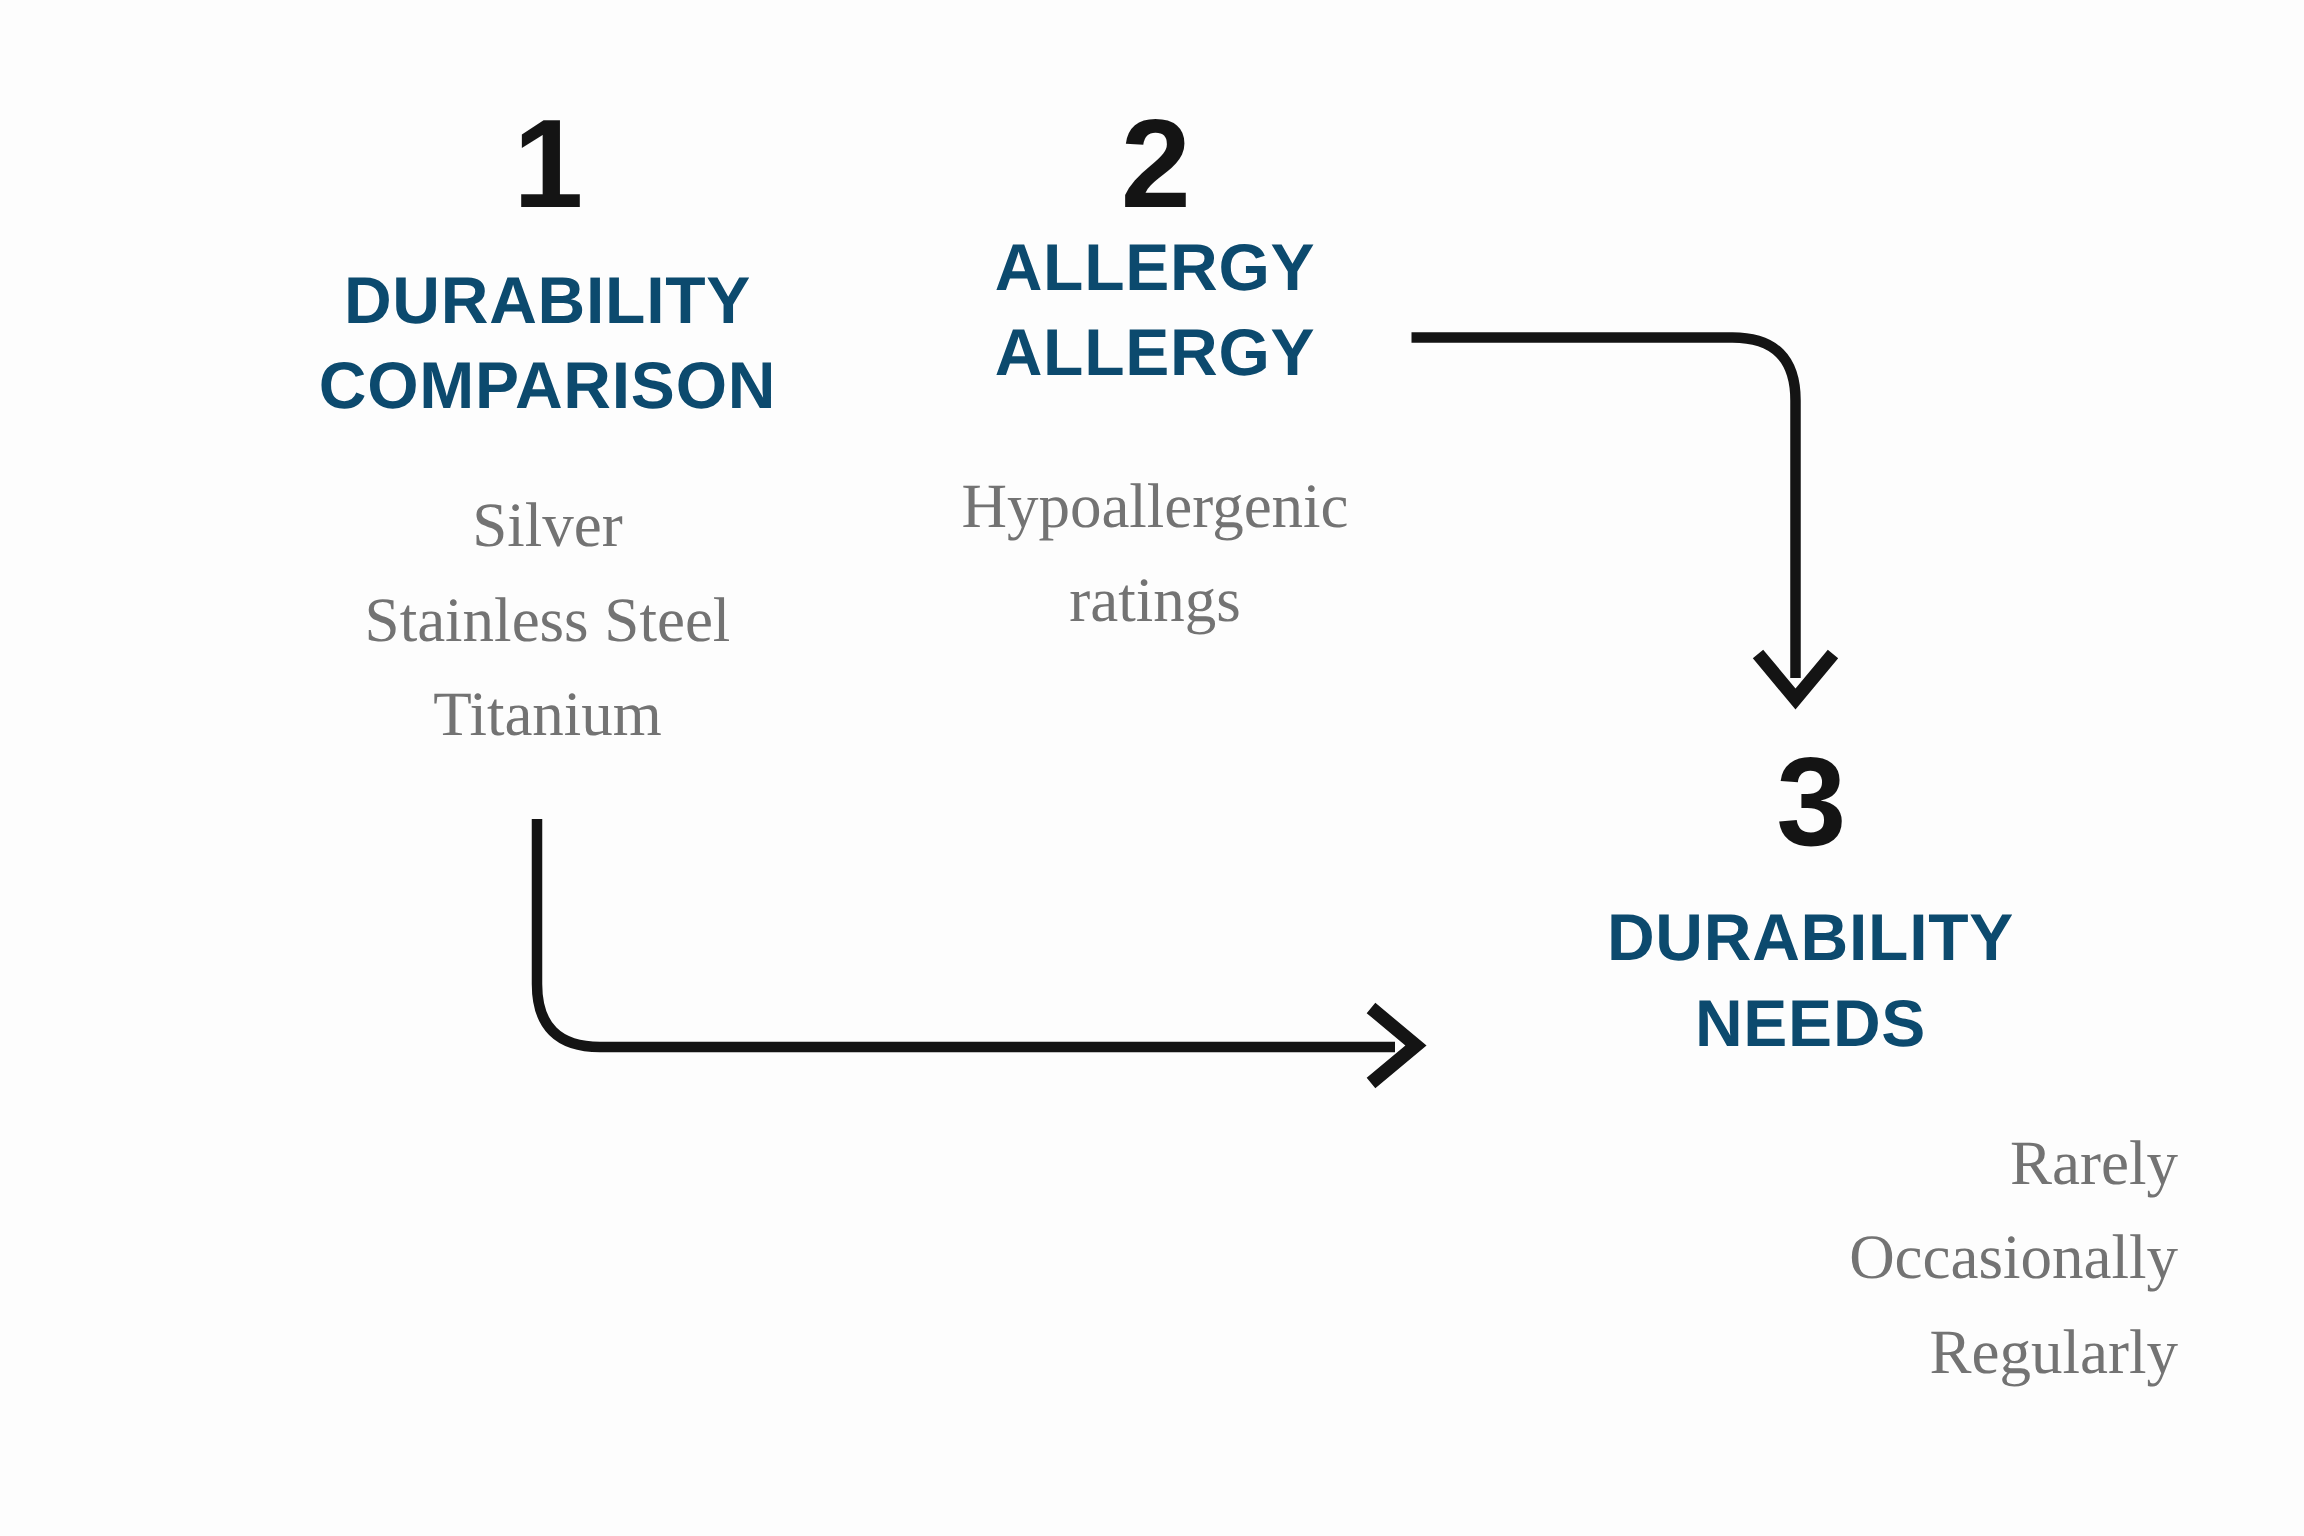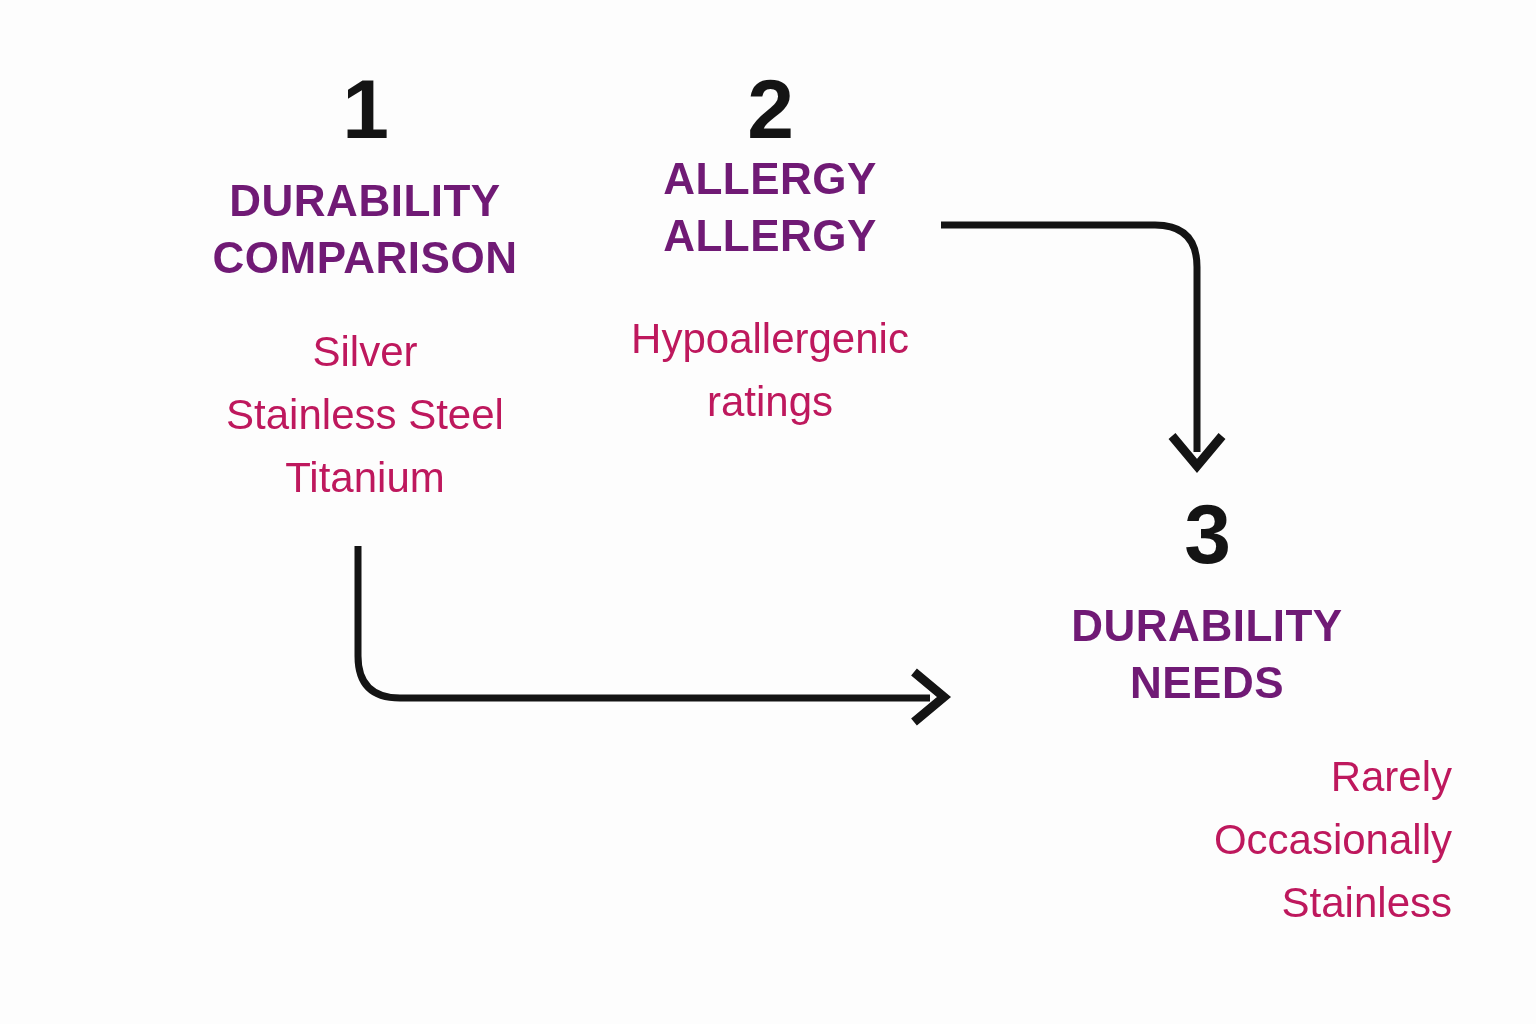--- a/index.html
+++ b/index.html
@@ -43,30 +43,31 @@
     letter-spacing: -1px;
     color: #141414;
     margin: 0;
   }
 
   .step-title {
     font-size: 44px;
     font-weight: bold;
     line-height: 1.3;
     letter-spacing: 0.5px;
-    color: #701a75;
+    color: #0c4a6e;
     margin: 0;
   }
 
   .step-items {
     font-size: 42px;
     font-weight: normal;
     line-height: 1.5;
-    color: #be185d;
+    color: #737373;
     margin: 0;
+    font-family: Liberation Serif, serif;
   }
 
   .step-item {
     display: block;
     white-space: nowrap;
   }
 
   
   #step-1 {
     left: 140px;
@@ -139,17 +140,17 @@
 
   <div class="step" id="step-3">
     <div class="step-number">3</div>
     <div class="step-title">
       <span class="step-item">DURABILITY</span>
       <span class="step-item">NEEDS</span>
     </div>
     <div class="step-items">
       <span class="step-item">Rarely</span>
       <span class="step-item">Occasionally</span>
-      <span class="step-item">Stainless</span>
+      <span class="step-item">Regularly</span>
     </div>
   </div>
 
 </div>
 
 </body></html>

